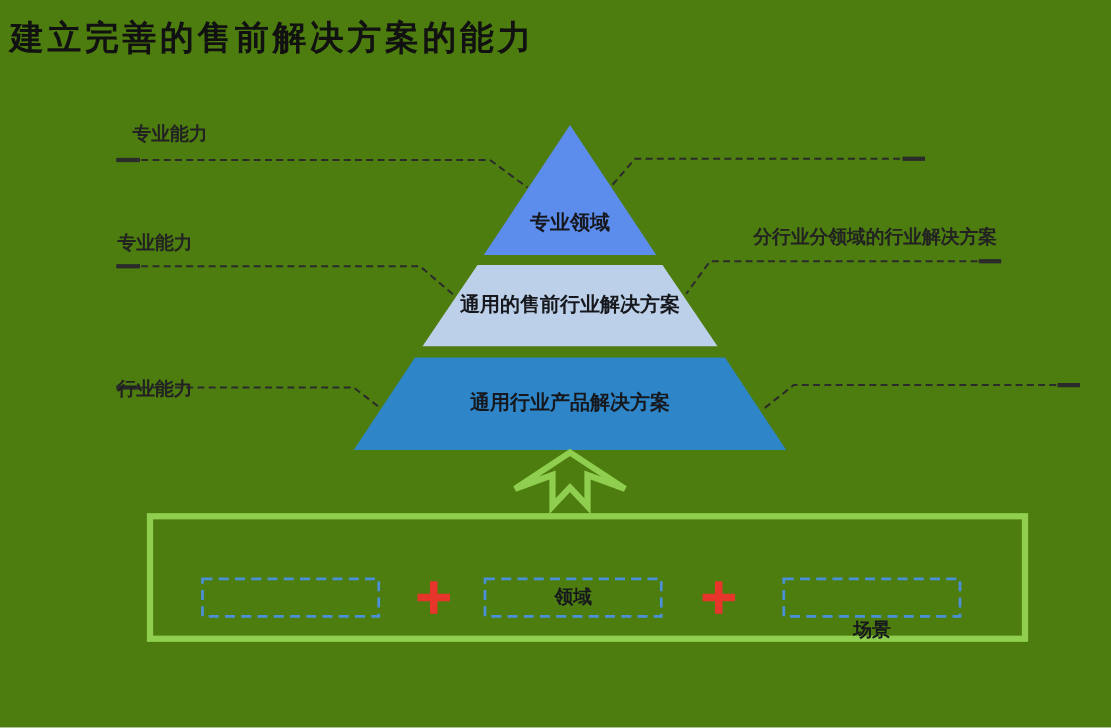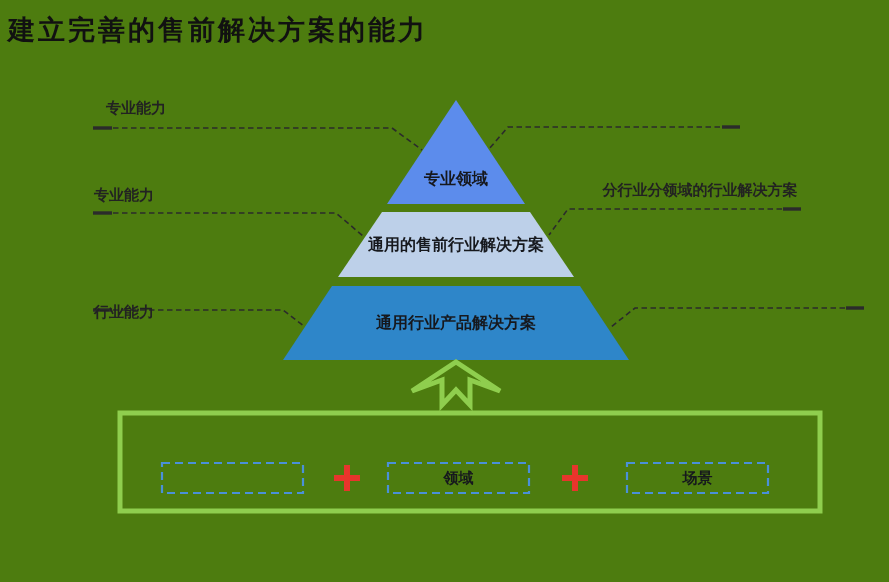--- a/index.html
+++ b/index.html
@@ -76,15 +76,15 @@
   <div class="lbl tier-lbl" style="left:356px;top:236px;width:200px;">通用的售前行业解决方案</div>
   <div class="lbl tier-lbl" style="left:346px;top:314px;width:220px;">通用行业产品解决方案</div>
 
   <div class="lbl side-lbl" style="left:94px;top:99px;margin-left:12px;">专业能力</div>
   <div class="lbl side-lbl" style="left:94px;top:186px;">专业能力</div>
   <div class="lbl side-lbl" style="left:94px;top:279px;margin-top:24px;">行业能力</div>
 
   <div class="lbl side-lbl ctr" style="left:570px;top:181px;width:260px;">分行业分领域的行业解决方案</div>
 
   <div class="lbl item-lbl" style="left:388px;top:469px;width:141px;">领域</div>
-  <div class="lbl item-lbl" style="left:627px;top:469px;width:141px;">场景</div>
+  <div class="lbl item-lbl" style="left:627px;top:496px;width:141px;">场景</div>
 
 </div>
 
 </body></html>

